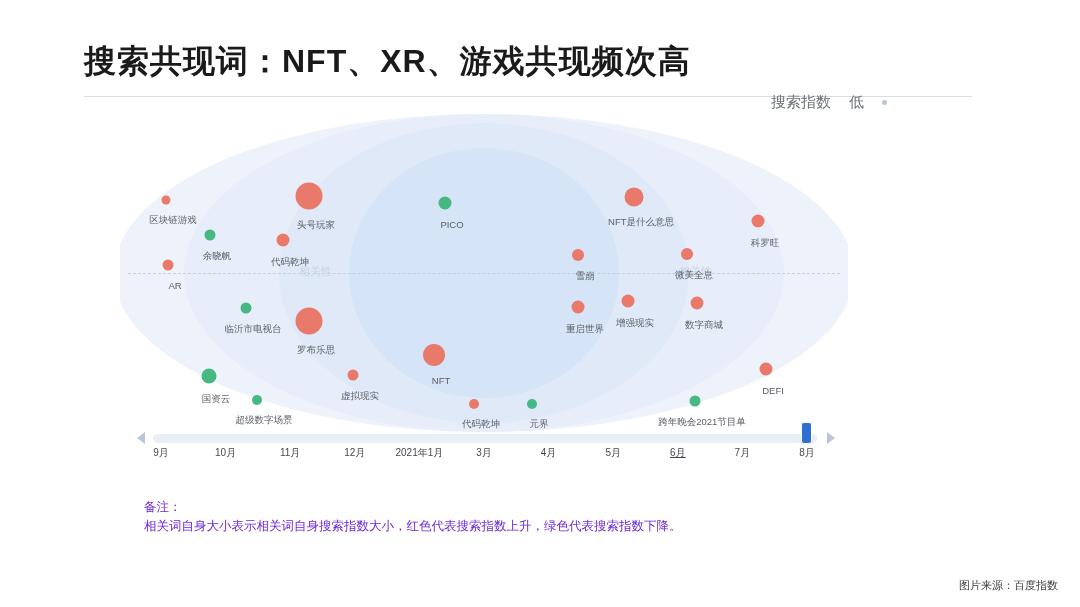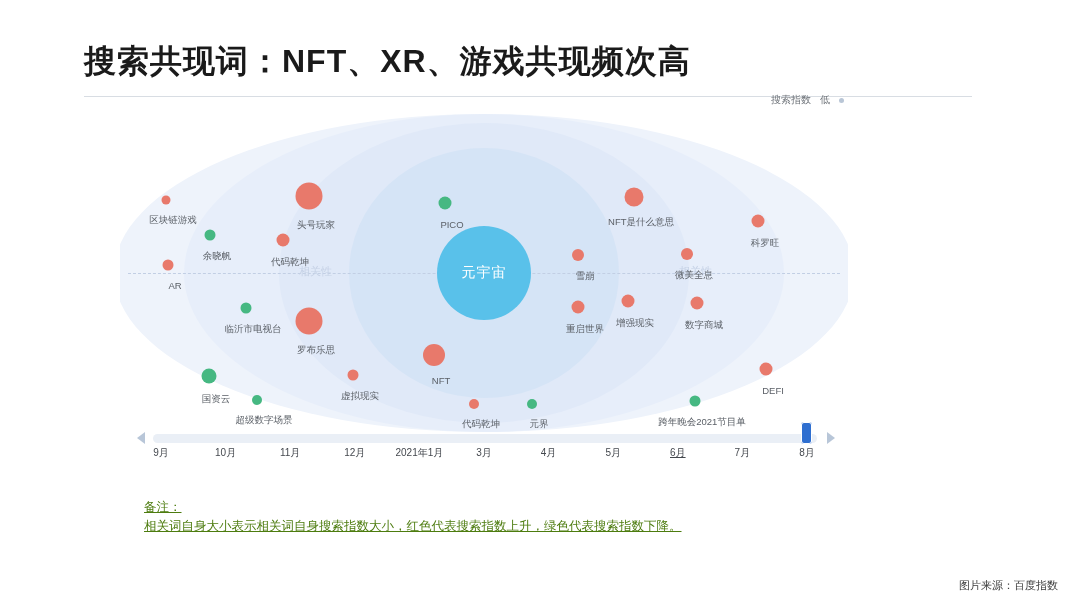--- a/index.html
+++ b/index.html
@@ -16,22 +16,22 @@
     font-size:32px;font-weight:bold;color:#1a1a1a;
     letter-spacing:1px;white-space:nowrap;
   }
   #title-rule{
     position:absolute;left:84px;top:96px;width:888px;height:1px;
     background:#d8dde3;
   }
   
   #legend{
     position:absolute;left:771px;top:93px;
-    display:flex;align-items:center;gap:9px;
-    font-size:10px;color:#6d7278;
+    display:flex;align-items:center;gap:18px;
+    font-size:15px;color:#6d7278;
   }
   #legend .lg-dot{
     width:5px;height:5px;border-radius:50%;
     background:#b9c6d6;display:inline-block;
   }
   
   #chart-canvas{
     position:absolute;left:120px;top:113px;width:728px;height:320px;
     overflow:hidden;
   }
@@ -98,21 +98,21 @@
     background:#2f6fd0;border-radius:3px;
     box-shadow:0 0 0 1px #ffffff inset;
   }
   .tick{
     position:absolute;top:18px;transform:translateX(-50%);
     font-size:10px;color:#44484e;white-space:nowrap;
   }
   
   #notes{
     position:absolute;left:144px;top:498px;
-    font-size:12.5px;color:#4d7c0f;line-height:1.55;text-decoration:underline;
+    font-size:12.5px;color:#6d28d9;line-height:1.55;
   }
   #notes div{white-space:nowrap;}
   
   #footer-source{
     position:absolute;right:22px;bottom:14px;
     font-size:11px;color:#3b3b3b;white-space:nowrap;
   }
 </style>
 </head>
 <body>
@@ -129,23 +129,20 @@
 <div id="chart-canvas">
   <div class="ring" id="ring-4"></div>
   <div class="ring" id="ring-3"></div>
   <div class="ring" id="ring-2"></div>
   <div class="ring" id="ring-1"></div>
 
   <div id="axis-line"></div>
   <div class="axis-label" id="axis-label-left">相关性</div>
   <div class="axis-label" id="axis-label-right">相关性</div>
 
-  <div id="center-bubble">
-    <span>元宇宙</span>
-  </div>
 
   <div id="nodes-layer">
       <div class="node up" style="left: 46px; top: 87px;">
         <span class="bub" style="width: 9px; height: 9px;"></span>
         <span class="lbl">区块链游戏</span>
       </div>
       <div class="node down" style="left: 90px; top: 122px;">
         <span class="bub" style="width: 11px; height: 11px;"></span>
         <span class="lbl">余晓帆</span>
       </div>

